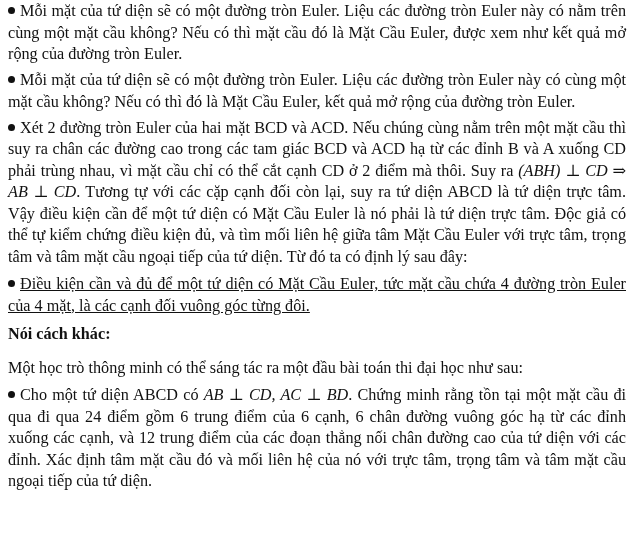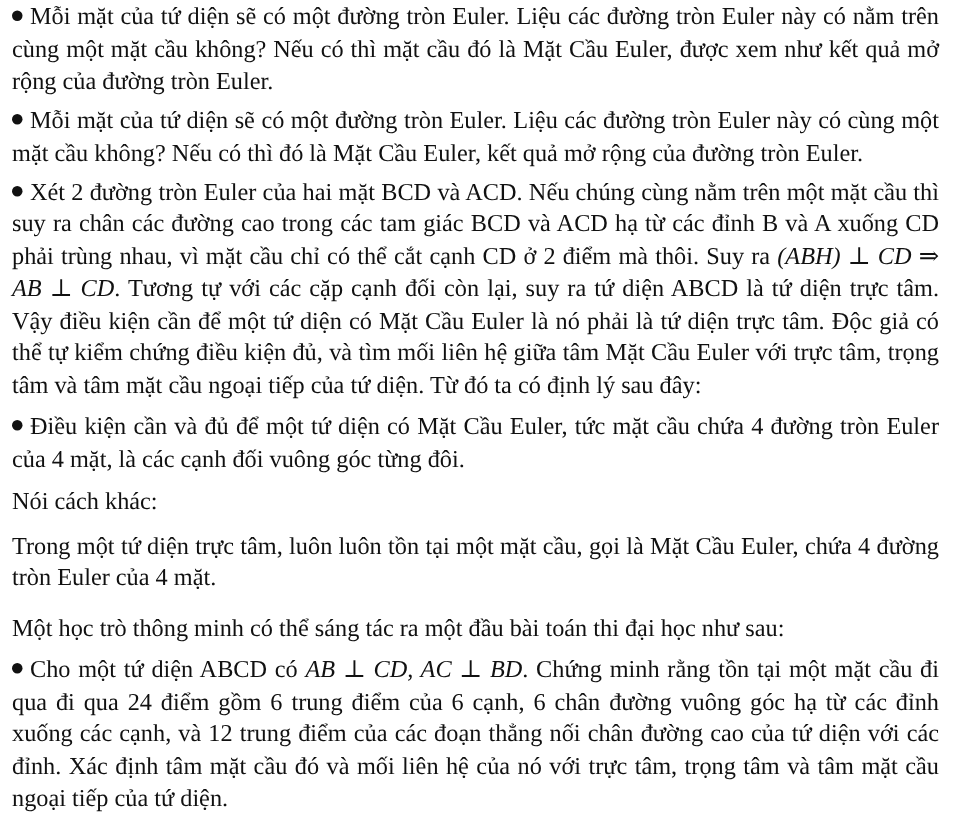--- a/index.html
+++ b/index.html
@@ -22,22 +22,22 @@
       font-size: 16.2px;
       line-height: 21.5px;
     }
     .para {
       margin: 0 0 8px 0;
       text-align: justify;
     }
     .para.p1 { margin-bottom: 4.5px; }
     .para.p2 { margin-bottom: 4.5px; }
     .para.p3 { margin-bottom: 6px; }
-    .para.p4 { margin-bottom: 7px; }
-    .para.p5 { margin-bottom: 8px; }
+    .para.p4 { margin-bottom: 7px; text-decoration: underline; }
+    .para.p5 { margin-bottom: 8px; font-weight: bold; }
     .para.p6 { margin-bottom: 8px; }
     .para.p7 { margin-bottom: 6px; margin-top: 12px; }
     .bullet {
       display: inline-block;
       width: 7px;
       height: 7px;
       border-radius: 50%;
       background: #111111;
       margin-right: 5px;
       vertical-align: 2px;
@@ -53,19 +53,18 @@
   <p class="para p1"><span class="bullet"></span><span>Mỗi mặt của tứ diện sẽ có một đường tròn Euler. Liệu các đường tròn Euler này có nằm trên cùng một mặt cầu không? Nếu có thì mặt cầu đó là Mặt Cầu Euler, được xem như kết quả mở rộng của đường tròn Euler.</span></p>
 
   <p class="para p2"><span class="bullet"></span><span>Mỗi mặt của tứ diện sẽ có một đường tròn Euler. Liệu các đường tròn Euler này có cùng một mặt cầu không? Nếu có thì đó là Mặt Cầu Euler, kết quả mở rộng của đường tròn Euler.</span></p>
 
   <p class="para p3"><span class="bullet"></span><span>Xét 2 đường tròn Euler của hai mặt </span><span class="it">BCD</span><span> và </span><span class="it">ACD</span><span>. Nếu chúng cùng nằm trên một mặt cầu thì suy ra chân các đường cao trong các tam giác </span><span class="it">BCD</span><span> và </span><span class="it">ACD</span><span> hạ từ các đỉnh </span><span class="it">B</span><span> và </span><span class="it">A</span><span> xuống </span><span class="it">CD</span><span> phải trùng nhau, vì mặt cầu chỉ có thể cắt cạnh </span><span class="it">CD</span><span> ở 2 điểm mà thôi. Suy ra </span><span class="math">(ABH) ⊥ CD ⇒ AB ⊥ CD</span><span>. Tương tự với các cặp cạnh đối còn lại, suy ra tứ diện ABCD là tứ diện trực tâm. Vậy điều kiện cần để một tứ diện có Mặt Cầu Euler là nó phải là tứ diện trực tâm. Độc giả có thể tự kiểm chứng điều kiện đủ, và tìm mối liên hệ giữa tâm Mặt Cầu Euler với trực tâm, trọng tâm và tâm mặt cầu ngoại tiếp của tứ diện. Từ đó ta có định lý sau đây:</span></p>
 
   <p class="para p4"><span class="bullet"></span><span>Điều kiện cần và đủ để một tứ diện có Mặt Cầu Euler, tức mặt cầu chứa 4 đường tròn Euler của 4 mặt, là các cạnh đối vuông góc từng đôi.</span></p>
 
   <p class="para p5"><span>Nói cách khác:</span></p>
 
-  <p class="para p6"><span>Trong một tứ diện trực tâm, luôn luôn tồn tại một mặt cầu, gọi là Mặt Cầu Euler, chứa 4 đường tròn Euler của 4 mặt.</span></p>
 
   <p class="para p7"><span>Một học trò thông minh có thể sáng tác ra một đầu bài toán thi đại học như sau:</span></p>
 
   <p class="para p8"><span class="bullet"></span><span>Cho một tứ diện ABCD có </span><span class="math">AB ⊥ CD, AC ⊥ BD</span><span>. Chứng minh rằng tồn tại một mặt cầu đi qua đi qua 24 điểm gồm 6 trung điểm của 6 cạnh, 6 chân đường vuông góc hạ từ các đỉnh xuống các cạnh, và 12 trung điểm của các đoạn thẳng nối chân đường cao của tứ diện với các đỉnh. Xác định tâm mặt cầu đó và mối liên hệ của nó với trực tâm, trọng tâm và tâm mặt cầu ngoại tiếp của tứ diện.</span></p>
 
 </div>
 
 </body></html>

